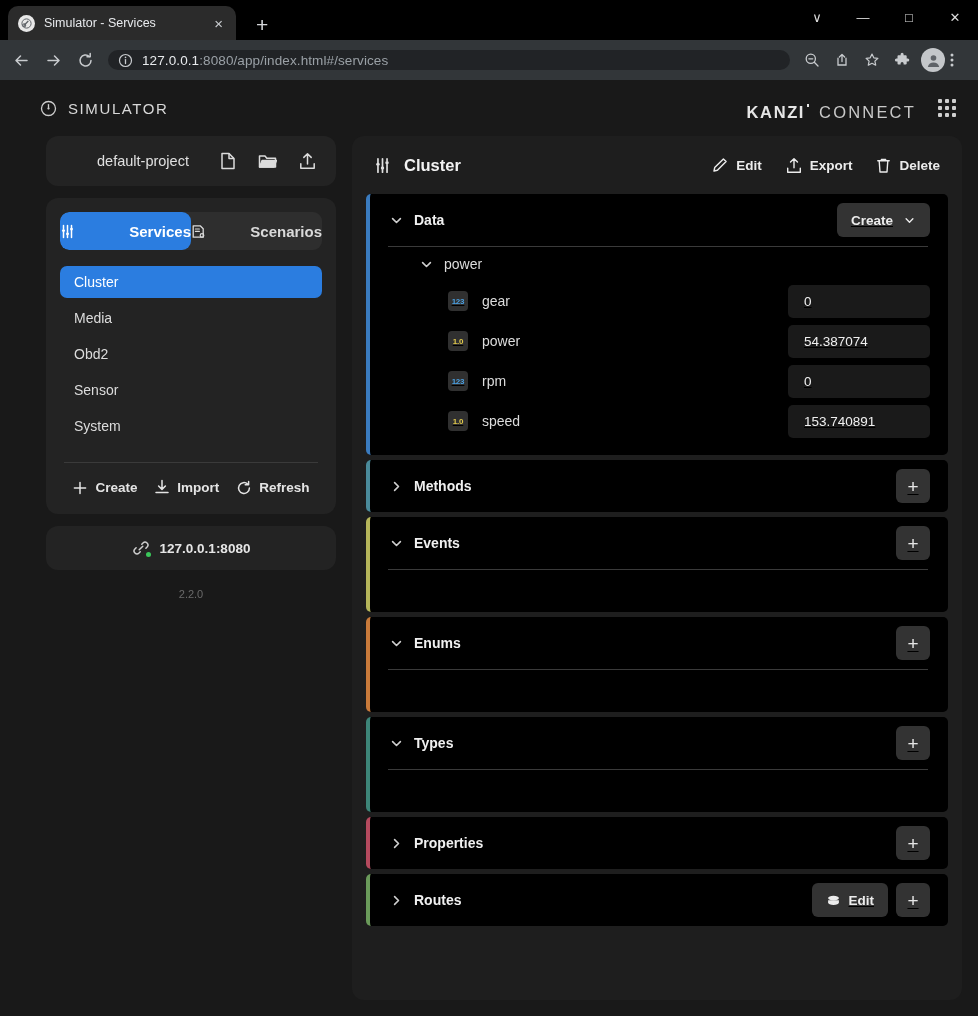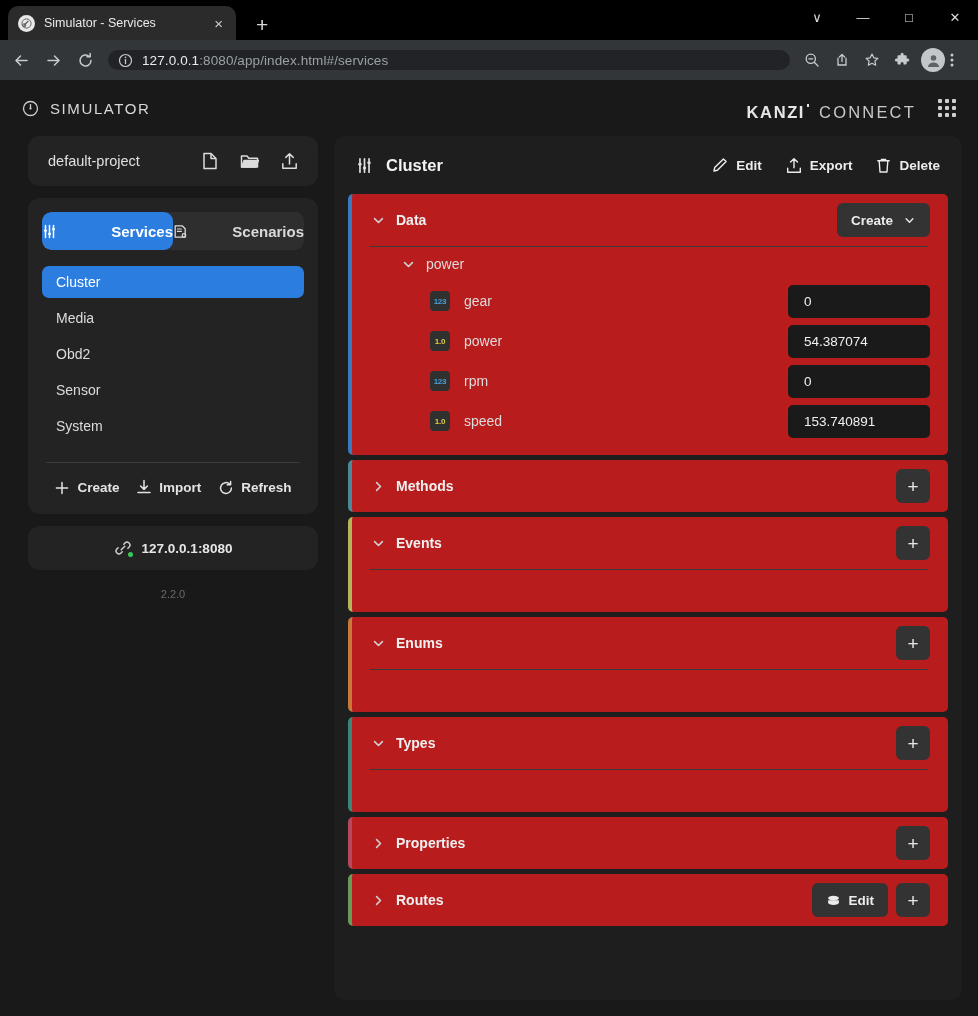--- a/index.html
+++ b/index.html
@@ -39,41 +39,41 @@
     flex: 1; height: 20px; background: #212326; border-radius: 14px;
     display: flex; align-items: center; padding: 0 10px; gap: 9px; margin: 0 6px;
   }
   .omni-url { font-size: 13.5px; color: #e8eaed; white-space: nowrap; letter-spacing: .1px; }
   .omni-url .dim { color: #9aa0a6; }
   .tb-icon { width: 28px; height: 28px; display: flex; align-items: center; justify-content: center; color: #c8cbce; flex:0 0 auto;}
   .avatar-btn { width: 24px; height: 24px; border-radius: 50%; background: #c4c7ca; display:flex; align-items:center; justify-content:center; margin: 0 3px; }
   .kebab { color: #c8cbce; font-size: 15px; letter-spacing: 0; line-height: 6px; width: 22px; text-align:center; }
 
   
-  .app { flex: 1; background: #191919; display: flex; flex-direction: column; overflow: hidden; }
+  .app { flex: 1; background: #191919; display: flex; flex-direction: column; overflow: hidden; padding-left: 18px; }
 
   .appbar { height: 56px; display: flex; align-items: center; padding: 0 22px; flex: 0 0 auto; }
   .brand-left { display: flex; align-items: center; gap: 11px; }
   .sim-title { color: #d8d8d8; font-size: 15px; letter-spacing: 1.6px; }
   .brand-right { margin-left: auto; display: flex; align-items: center; gap: 22px; }
   .kanzi { display: flex; align-items: flex-end; gap: 14px; }
   .kanzi-bold { color: #e6e6e6; font-size: 16.5px; font-weight: 700; letter-spacing: 1.6px; position: relative; }
   .kanzi-bold::after { content:""; position:absolute; right:-4px; top:1px; width:2px; height:3px; background:#e6e6e6; }
   .kanzi-light { color: #c9c9c9; font-size: 16.5px; font-weight: 300; letter-spacing: 2.2px; margin-top: 8px; }
   .grid9 { display: grid; grid-template-columns: repeat(3, 4px); grid-template-rows: repeat(3, 4px); gap: 3px; }
   .grid9 i { background: #cfcfcf; border-radius: 1px; display:block; width:4px; height:4px; }
 
   .body-row { flex: 1; display: flex; gap: 0; padding: 0 16px 16px 16px; overflow: hidden; }
 
   
   .sidebar { width: 302px; flex: 0 0 302px; display: flex; flex-direction: column; gap: 12px; padding-left: 12px; }
   .panel { background: #232323; border-radius: 12px; }
 
   .project-card { display: flex; align-items: center; padding: 0 20px; height: 50px; }
-  .project-name { color: #e0e0e0; font-size: 14.5px; flex: 1; }
+  .project-name { color: #e0e0e0; font-size: 14.5px; flex: 1; text-align: center; }
   .proj-icons { display: flex; align-items: center; gap: 22px; color: #dcdcdc; }
 
   .nav-card { padding: 14px 14px 18px 14px; }
   .tabs { display: flex; background: #2e2e2e; border-radius: 9px; padding: 0; overflow: hidden; height: 38px; }
   .tabbtn { flex: 1; display: flex; align-items: center; justify-content: space-between; gap: 24px;
             font-size: 15px; font-weight: 700; color: #dadada; border-radius: 9px; }
   .tabbtn.active { background: #2b7de0; color: #fff; }
 
   .svc-list { margin-top: 16px; display: flex; flex-direction: column; }
   .svc-item { height: 32px; display: flex; align-items: center; padding: 0 14px; border-radius: 7px;
@@ -91,21 +91,21 @@
   .version { text-align: center; color: #6a6a6a; font-size: 11px; margin-top: 6px; }
 
   
   .main { flex: 1; margin-left: 16px; background: #1e1e1e; border-radius: 12px; display: flex; flex-direction: column; overflow: hidden; }
   .main-head { height: 58px; display: flex; align-items: center; padding: 0 22px; flex: 0 0 auto; }
   .main-title { display: flex; align-items: center; gap: 13px; color: #f2f2f2; font-size: 16.5px; font-weight: 700; }
   .head-actions { margin-left: auto; display: flex; align-items: center; gap: 24px; }
   .head-action { display: flex; align-items: center; gap: 8px; color: #ececec; font-size: 13.5px; font-weight: 700; }
 
   .sections { flex: 1; overflow: hidden; padding: 0 14px 14px 14px; display: flex; flex-direction: column; gap: 5px; }
-  .section { background: #b91c1c; border-radius: 5px; border-left: 4px solid #555; position: relative; overflow: hidden; }
+  .section { background: #000000; border-radius: 5px; border-left: 4px solid #555; position: relative; overflow: hidden; text-decoration: underline; }
   .sec-head { display: flex; align-items: center; padding: 0 18px 0 16px; height: 52px; }
   .chev { width: 20px; color: #cfcfcf; display: flex; align-items: center; justify-content: center; flex: 0 0 20px; }
   .sec-title { color: #f0f0f0; font-size: 14px; font-weight: 700; margin-left: 8px; }
   .sec-right { margin-left: auto; display: flex; align-items: center; gap: 8px; }
   .plusbtn { width: 34px; height: 34px; background: #333; border-radius: 6px; display: flex; align-items: center; justify-content: center; color: #e6e6e6; font-size: 19px; line-height: 1; }
   .editbtn { height: 34px; background: #333; border-radius: 6px; display: flex; align-items: center; gap: 8px; padding: 0 14px; color: #ececec; font-size: 13.5px; font-weight: 700; }
   .createbtn { height: 34px; background: #333; border-radius: 6px; display: flex; align-items: center; gap: 10px; padding: 0 14px; color: #ececec; font-size: 13.5px; font-weight: 700; }
   .sec-body { padding: 0 18px 14px 16px; }
   .sec-rule { height: 1px; background: #3a3a3a; margin: 0 2px; }
 

